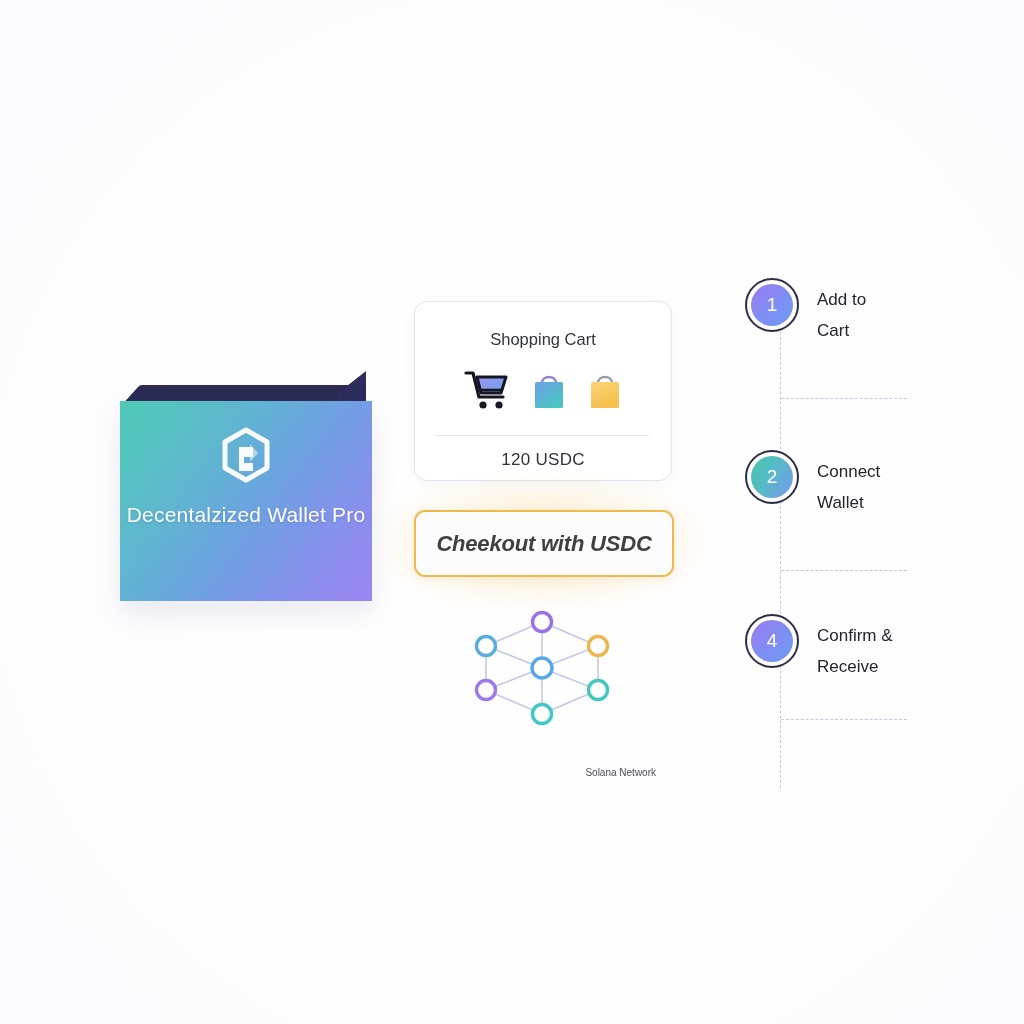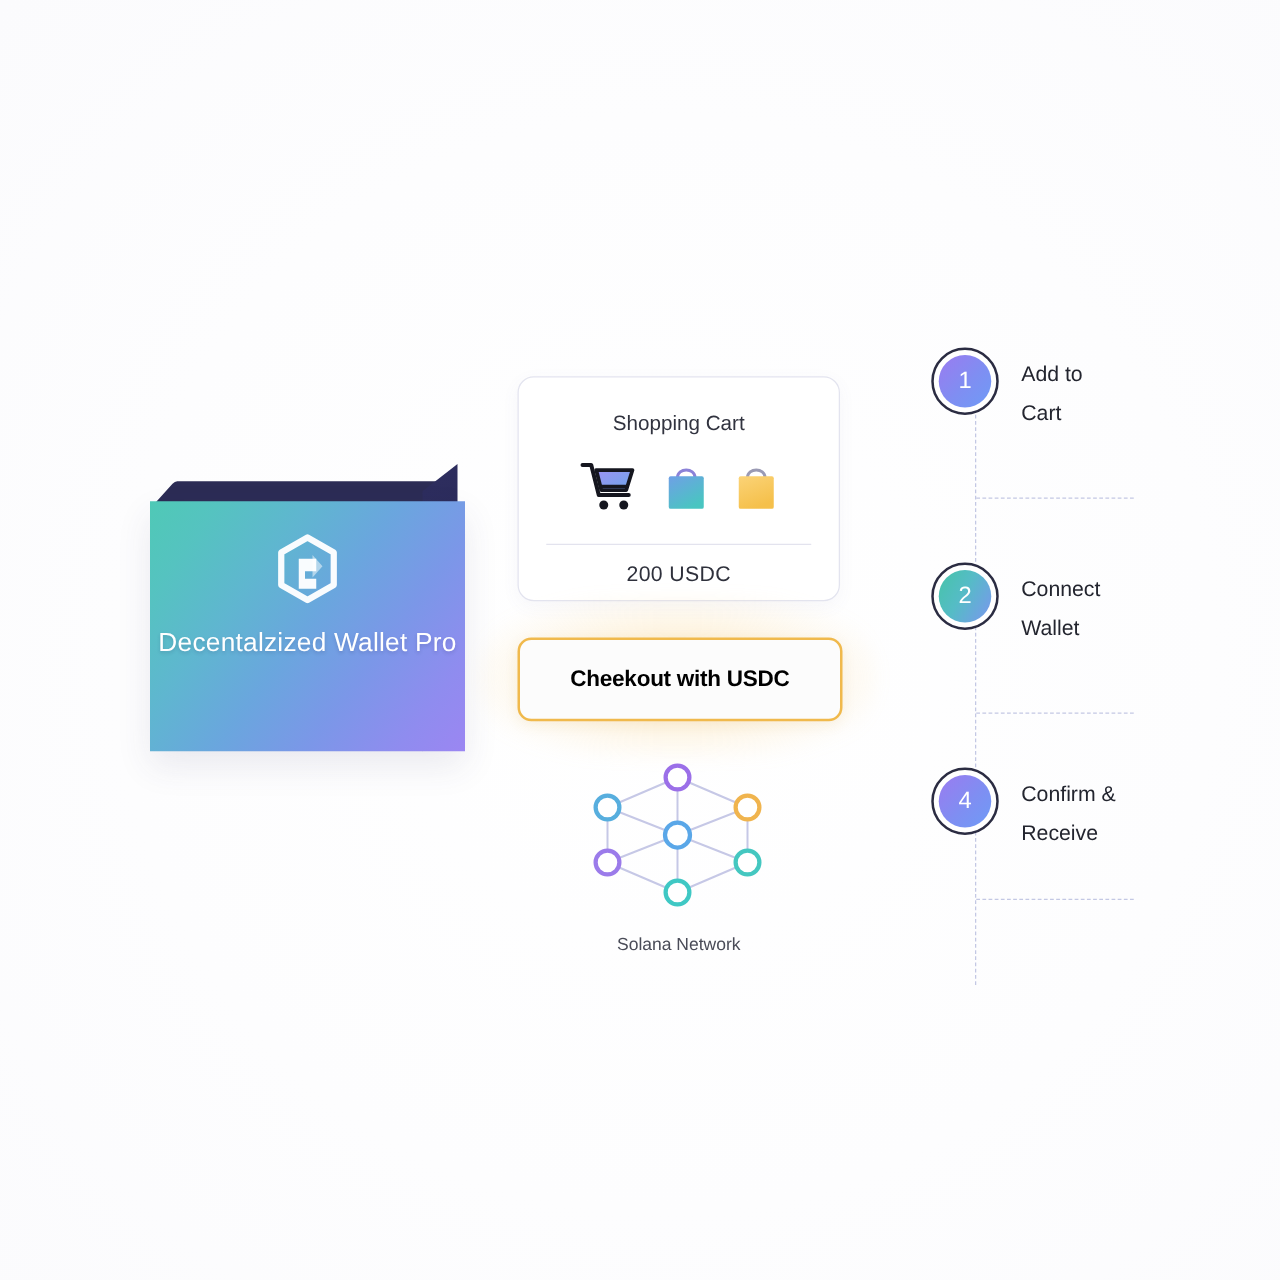--- a/index.html
+++ b/index.html
@@ -148,42 +148,43 @@
     background: #fcfcfc;
     border: 2px solid #f0b94c;
     border-radius: 11px;
     display: flex;
     align-items: center;
     justify-content: center;
     box-shadow: 0 3px 10px rgba(200,150,50,0.10);
     cursor: pointer;
   }
   .checkout-btn span {
-    color: #000000;
-    font-size: 18px;
+    color: #404040;
+    font-size: 22px;
     font-weight: bold;
     letter-spacing: -0.2px;
+    font-style: italic;
   }
 
   
   .network {
     position: absolute;
     left: 468px;
     top: 608px;
     width: 148px;
     height: 120px;
   }
   .network-label {
     position: absolute;
     left: 430px;
-    top: 747px;
+    top: 767px;
     width: 226px;
-    text-align: center;
+    text-align: right;
     color: #4a4c58;
-    font-size: 14px;
+    font-size: 10px;
   }
 
   
   .steps {
     position: absolute;
     left: 745px;
     top: 268px;
     width: 250px;
     height: 500px;
   }
@@ -316,21 +317,21 @@
               <stop offset="100%" stop-color="#f5c04b"></stop>
             </linearGradient>
           </defs>
           <path d="M10 14 C10 6, 24 6, 24 14" fill="none" stroke="#9a9ab4" stroke-width="2.4"></path>
           <rect x="3" y="13" width="28" height="26" rx="1.5" fill="url(#bag2)"></rect>
         </svg>
       </span>
     </div>
 
     <div class="cart-divider"></div>
-    <div class="cart-total">200 USDC</div>
+    <div class="cart-total">120 USDC</div>
   </div>
 
   <div class="checkout-glow"></div>
   <div class="checkout-btn">
     <span>Cheekout with USDC</span>
   </div>
 
   <div class="network">
     <svg width="148" height="120" viewBox="0 0 148 120">
       <g stroke="#c6c8e6" stroke-width="1.6" fill="none">

